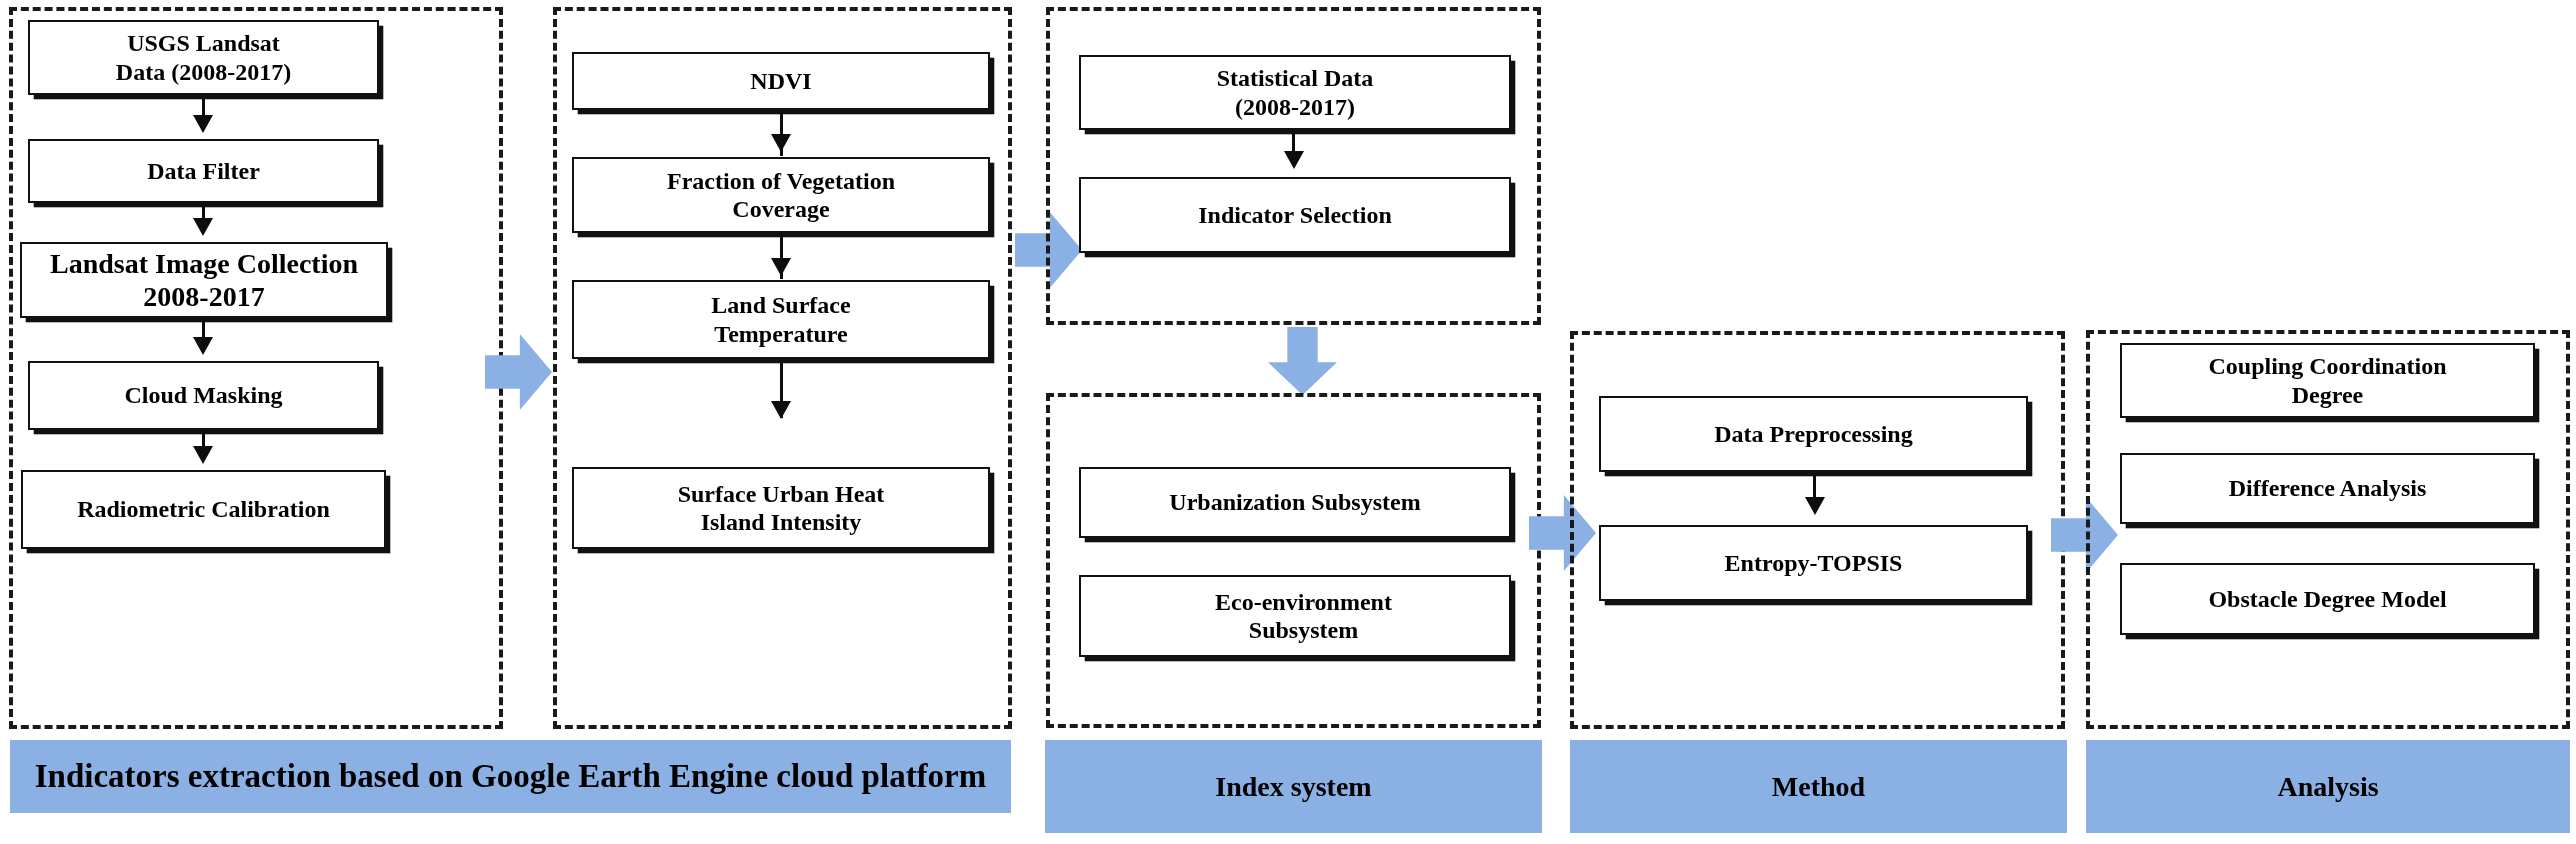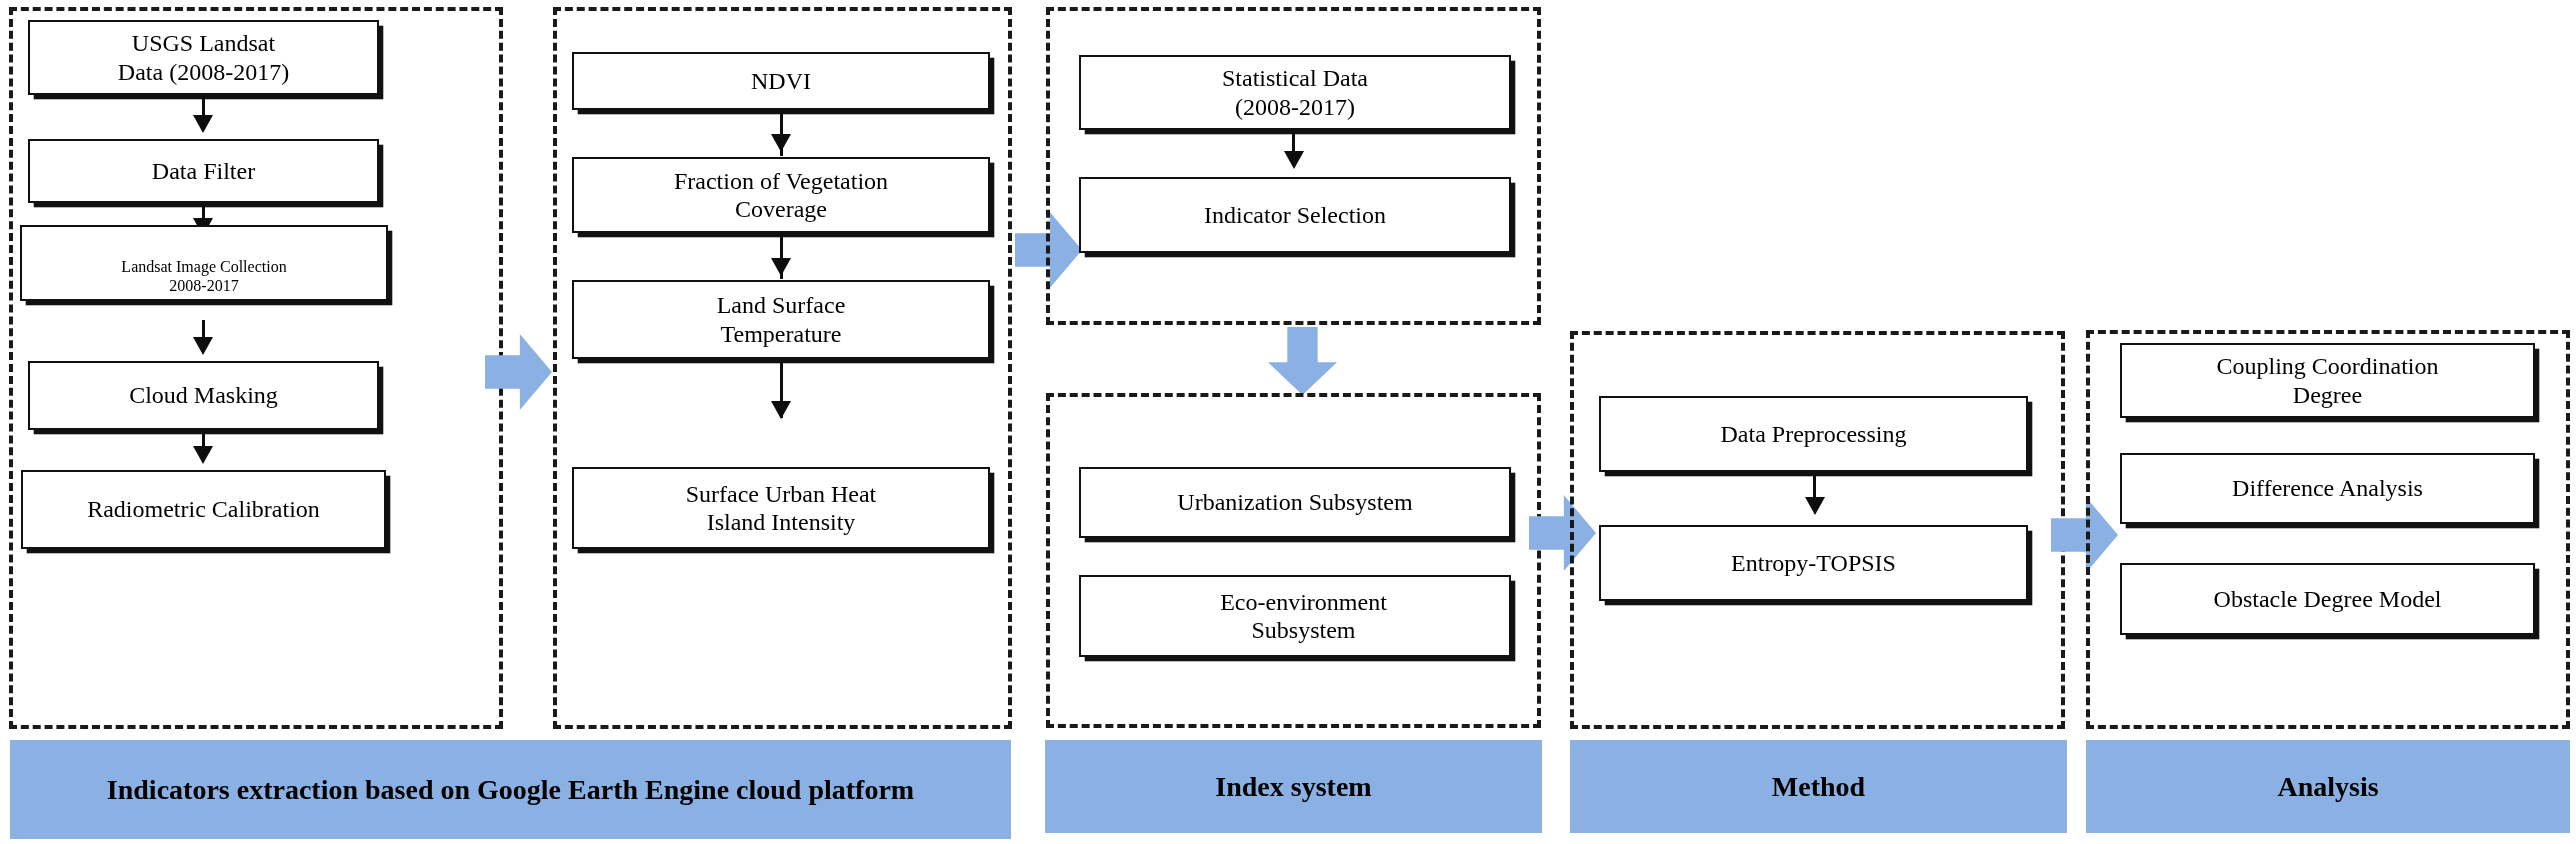--- a/index.html
+++ b/index.html
@@ -22,21 +22,21 @@
   .box{
     position:absolute;
     box-sizing:border-box;
     background:#ffffff;
     border:2.8px solid #111111;
     box-shadow:5px 5px 0 -0.7px #111111;
     display:flex;
     align-items:center;
     justify-content:center;
     text-align:center;
-    font-weight:normal;
+    font-weight:bold;
     color:#000000;
     line-height:1.18;
     padding:2.8px 7px;
   }
   .box span{display:block;}
 
   
   .vconn{
     position:absolute;
     width:0;
@@ -95,21 +95,21 @@
   <div class="vhead" style="left:193px;top:115px;"></div>
 
   <div class="box" style="left:28px;top:139px;width:351px;height:64px;font-size:24px;">
     <div>
         <span>Data Filter</span>
       </div>
   </div>
   <div class="vconn" style="left:202px;top:204px;height:17px;"></div>
   <div class="vhead" style="left:193px;top:218px;"></div>
 
-  <div class="box" style="left:20px;top:225px;width:368px;height:76px;font-size:16px;align-items:flex-end;">
+  <div class="box" style="left:20px;top:242px;width:368px;height:76px;font-size:28px;align-items:flex-end;">
     <div>
       <span>Landsat Image Collection</span>
       <span>2008-2017</span>
     </div>
   </div>
   <div class="vconn" style="left:202px;top:320px;height:20px;"></div>
   <div class="vhead" style="left:193px;top:337px;"></div>
 
   <div class="box" style="left:28px;top:361px;width:351px;height:69px;font-size:24px;">
     <div>
@@ -232,21 +232,21 @@
         <span>Obstacle Degree Model</span>
       </div>
   </div>
 
   <div class="box" style="left:2120px;top:453px;width:415px;height:71px;font-size:24px;">
     <div>
         <span>Difference Analysis</span>
       </div>
   </div>
 
-  <div class="footer-bar" style="left:10px;top:740px;width:1001px;height:99px;font-size:28px;">Indicators extraction based on Google Earth Engine cloud platform</div>
+  <div class="footer-bar" style="left:10px;top:740px;width:1001px;height:73px;font-size:33px;">Indicators extraction based on Google Earth Engine cloud platform</div>
 
   <div class="footer-bar" style="left:1045px;top:740px;width:497px;height:93px;font-size:28px;">Index system</div>
 
   <div class="footer-bar" style="left:1570px;top:740px;width:497px;height:93px;font-size:28px;">Method</div>
 
   <div class="footer-bar" style="left:2086px;top:740px;width:484px;height:93px;font-size:28px;">Analysis</div>
 
 </div>
 
 

